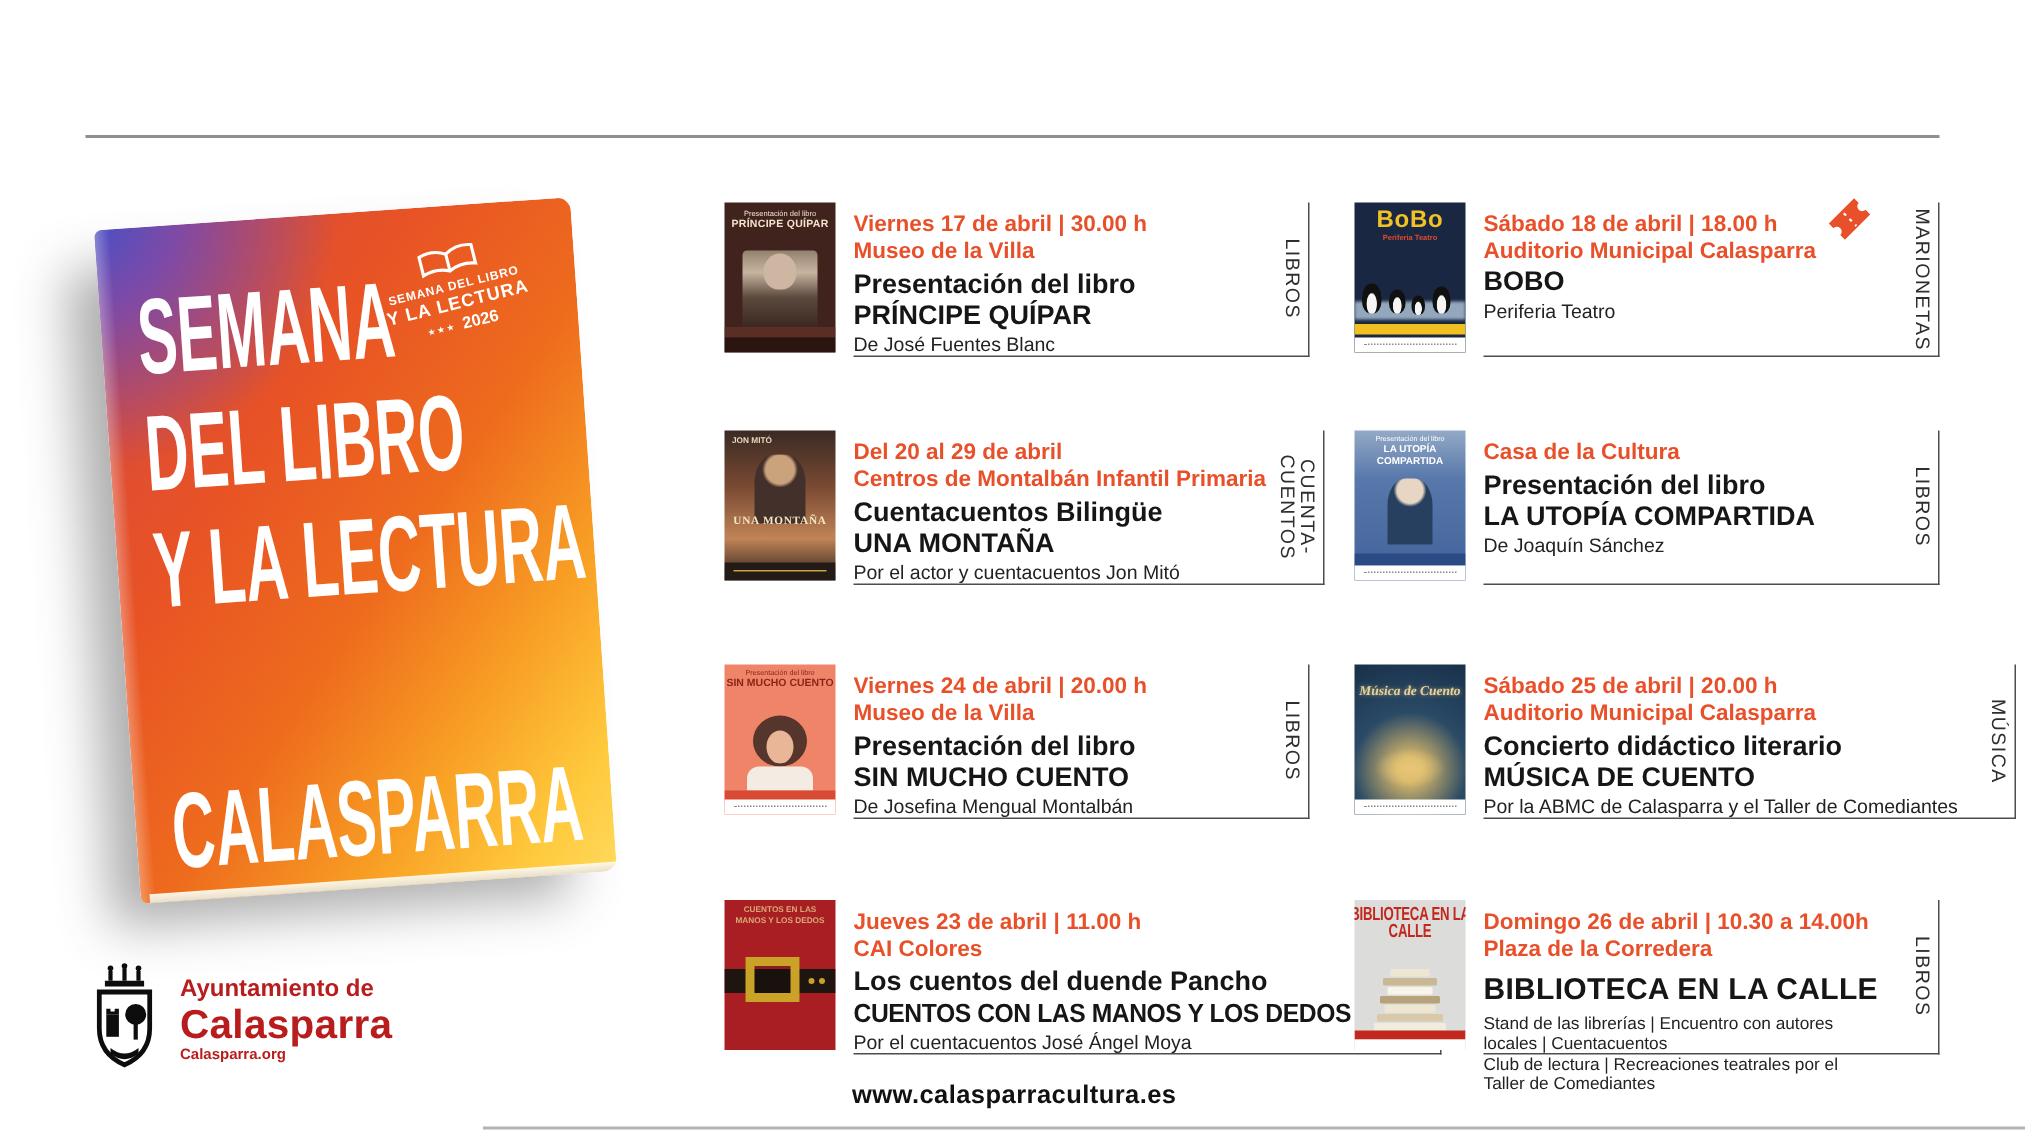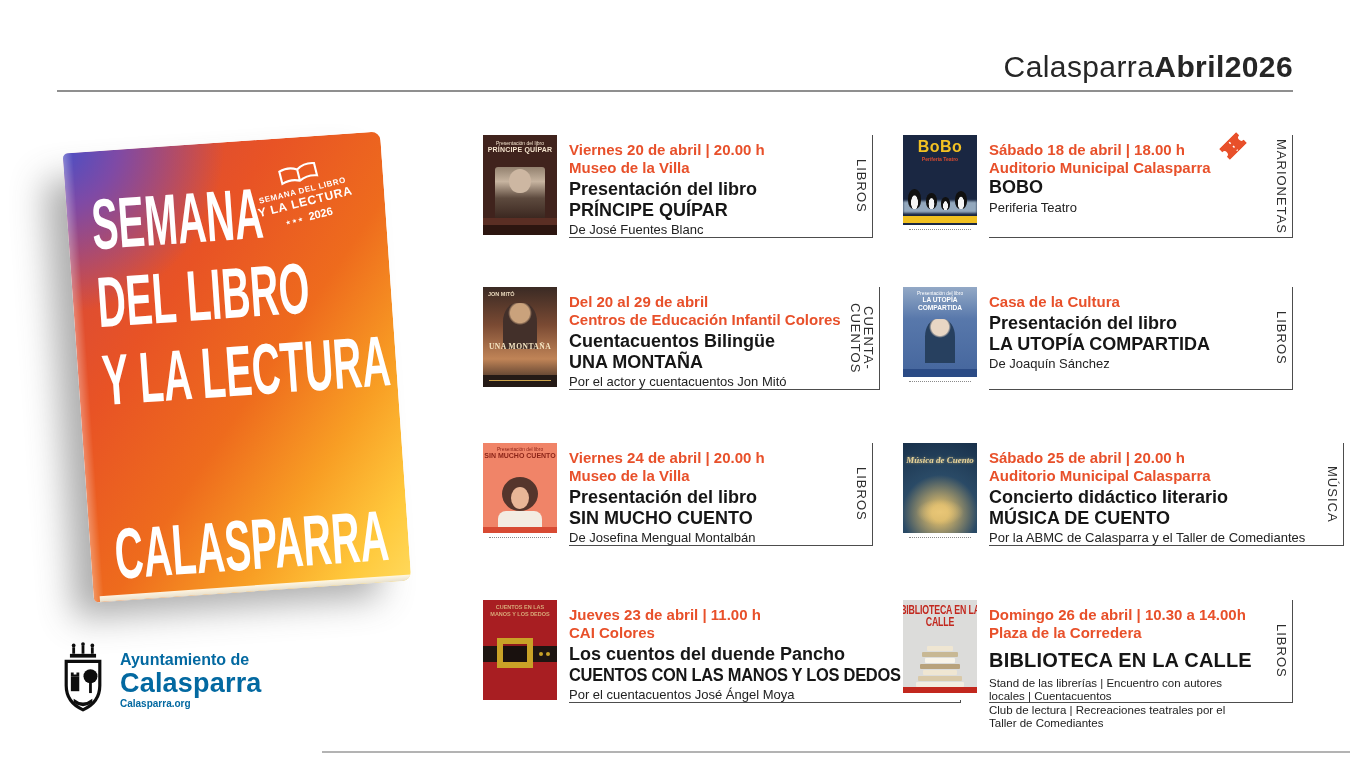--- a/index.html
+++ b/index.html
@@ -33,21 +33,21 @@
           color:#fff; transform:rotate(-10deg); }
   .badge-book-icon { display:block; margin:0 auto 1px; }
   .badge-top { font-size:8px; font-weight:700; letter-spacing:.6px; }
   .badge-mid { font-size:12px; font-weight:700; letter-spacing:.8px; }
   .badge-row { display:flex; justify-content:center; align-items:center; gap:5px; margin-top:2px; }
   .badge-stars { font-size:6px; letter-spacing:1px; }
   .badge-year { font-size:11px; font-weight:700; }
 
   
   .muni { position:absolute; left:55px; top:642px; display:flex; align-items:center; gap:9px; }
-  .muni-text { color:#0369a1; }
+  .muni-text { color:#b91c1c; }
   .muni-l1 { font-size:16px; font-weight:700; line-height:18px; }
   .muni-l2 { font-size:27px; font-weight:700; letter-spacing:.2px; line-height:28px; }
   .muni-l3 { font-size:10px; font-weight:700; text-align:left; margin-top:1px; }
 
   
   .card { position:absolute; width:390px; height:104px; display:flex; }
   .c1{left:483px;top:135px} .c2{left:903px;top:135px}
   .c3{left:483px;top:287px} .c4{left:903px;top:287px}
   .c5{left:483px;top:443px} .c6{left:903px;top:443px}
   .c7{left:483px;top:600px} .c8{left:903px;top:600px}
@@ -143,23 +143,20 @@
   .thumb-footer-s { position:absolute; left:0; right:0; bottom:0; height:7px; background:#fff; }
 
   
   .site { position:absolute; left:568px; top:720px; font-size:17px; font-weight:700; color:#111; letter-spacing:.3px; }
 </style>
 </head>
 <body>
 
 <div class="page">
 
-  <div class="brand">
-    <span class="brand-light">Calasparra</span><span class="brand-bold">Abril2026</span>
-  </div>
   <div class="rule-top"></div>
 
   <div class="book">
     <div class="book-title">
       <div>SEMANA</div>
       <div>DEL LIBRO</div>
       <div>Y LA LECTURA</div>
       <div class="book-name">CALASPARRA</div>
     </div>
     <div class="badge">
@@ -199,21 +196,21 @@
   <div class="card c1">
     <div class="thumb t1">
       <div class="tt t1-top">Presentación del libro</div>
       <div class="tt t1-title">PRÍNCIPE QUÍPAR</div>
       <div class="t1-photo"></div>
       <div class="t1-head"></div>
       <div class="t1-strip"></div>
       <div class="t1-foot"></div>
     </div>
     <div class="card-body">
-      <div class="date">Viernes 20 de abril | 20.00 h</div>
+      <div class="date">Viernes 17 de abril | 30.00 h</div>
       <div class="venue">Museo de la Villa</div>
       <div class="title title-first">Presentación del libro</div>
       <div class="title title-second">PRÍNCIPE QUÍPAR</div>
       <div class="sub">De José Fuentes Blanc</div>
       <div class="cat">LIBROS</div>
     </div>
   </div>
 
   <div class="card c2">
     <div class="thumb t2">
@@ -246,21 +243,21 @@
     <div class="thumb t3">
       <div class="t3-top">JON MITÓ</div>
       <div class="t3-figure"></div>
       <div class="tt t3-title">UNA MONTAÑA</div>
       <div class="t3-foot">
           <i></i>
         </div>
     </div>
     <div class="card-body">
       <div class="date">Del 20 al 29 de abril</div>
-      <div class="venue">Centros de Educación Infantil Colores</div>
+      <div class="venue">Centros de Montalbán Infantil Primaria</div>
       <div class="title title-first">Cuentacuentos Bilingüe</div>
       <div class="title title-second">UNA MONTAÑA</div>
       <div class="sub">Por el actor y cuentacuentos Jon Mitó</div>
       <div class="cat">CUENTA-
 CUENTOS</div>
     </div>
   </div>
 
   <div class="card c4">
     <div class="thumb t4">
@@ -358,15 +355,16 @@
     <div class="card-body">
       <div class="date">Domingo 26 de abril | 10.30 a 14.00h</div>
       <div class="venue">Plaza de la Corredera</div>
       <div class="title title-second">BIBLIOTECA EN LA CALLE</div>
       <div class="sub">Stand de las librerías | Encuentro con autores locales | Cuentacuentos
 Club de lectura | Recreaciones teatrales por el Taller de Comediantes</div>
       <div class="cat">LIBROS</div>
     </div>
   </div>
 
+  <div class="site">www.calasparracultura.es</div>
   <div class="rule-bottom"></div>
 
 </div>
 
 </body></html>

